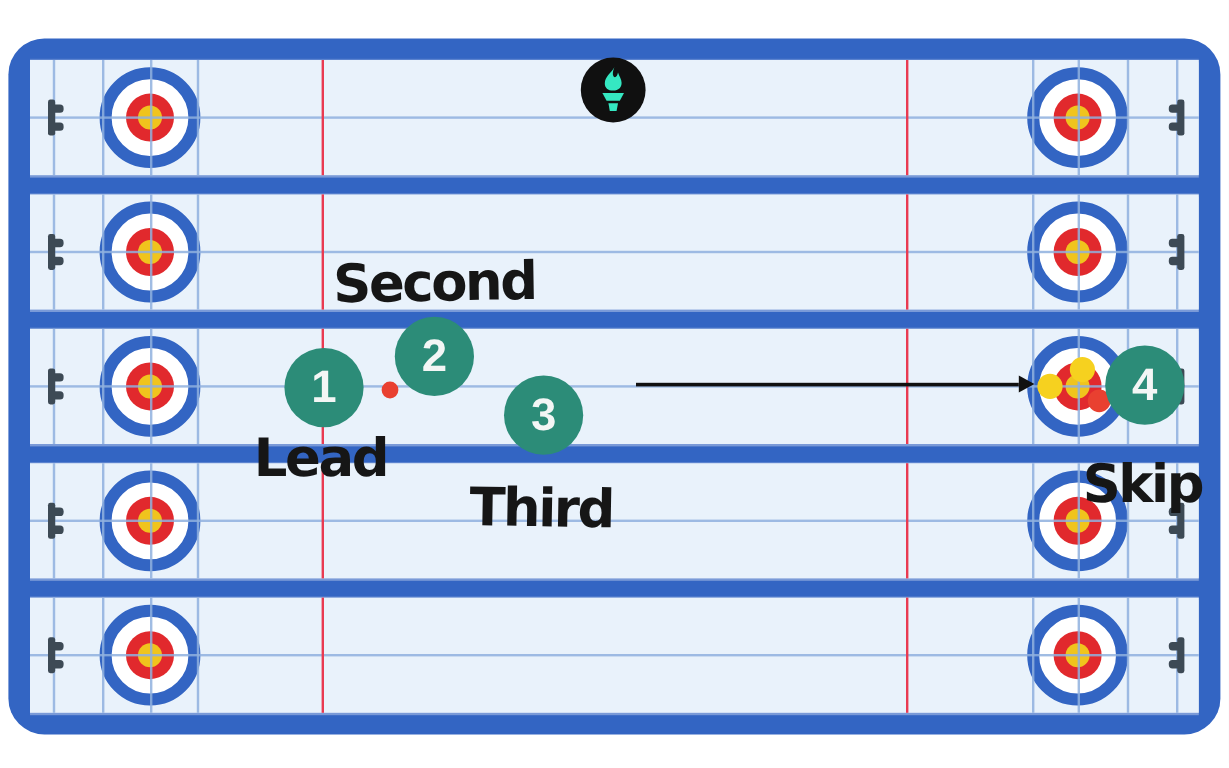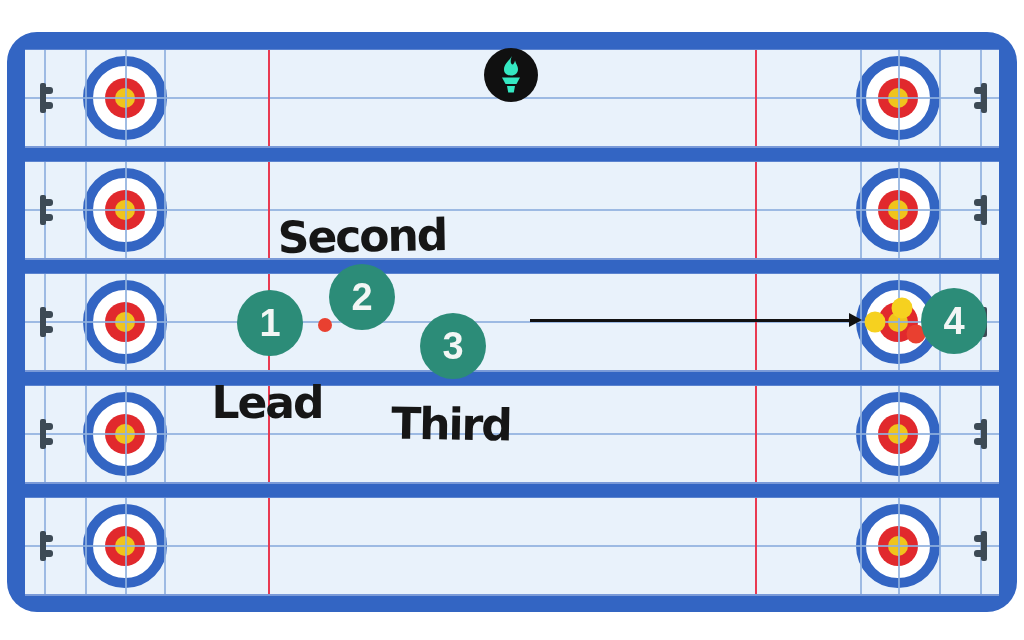--- a/index.html
+++ b/index.html
@@ -65,21 +65,21 @@
     background:var(--team-teal,#2c8c78);color:#f3f6f5;
     display:flex;align-items:center;justify-content:center;
     font-size:38px;font-weight:bold;transform:translate(-50%,-50%);z-index:7;
   }
   .plabel{
     position:absolute;transform:translate(-50%,-50%);z-index:8;
     font-family:"DejaVu Sans",sans-serif;font-weight:bold;font-size:44px;
     letter-spacing:-2px;color:#161616;white-space:nowrap;
   }
   .plabel-second{left:362px;top:236px;transform:translate(-50%,-50%) rotate(-1deg);}
-  .plabel-lead{left:267px;top:402px;}
+  .plabel-lead{left:267px;top:382px;}
   .plabel-third{left:451px;top:424px;transform:translate(-50%,-50%) rotate(1deg);}
   .plabel-skip{left:952px;top:404px;}
 </style>
 </head>
 <body>
 
 <div class="canvas">
 
   <div class="rink">
     <div class="lane">
@@ -234,14 +234,15 @@
   <div class="pos-circle" style="left:453px;top:346px">
       <span>3</span>
     </div>
   <div class="pos-circle" style="left:954px;top:321px">
       <span>4</span>
     </div>
 
   <div class="plabel plabel-lead">Lead</div>
   <div class="plabel plabel-second">Second</div>
   <div class="plabel plabel-third">Third</div>
+  <div class="plabel plabel-skip">Skip</div>
 
 </div>
 
 </body></html>

